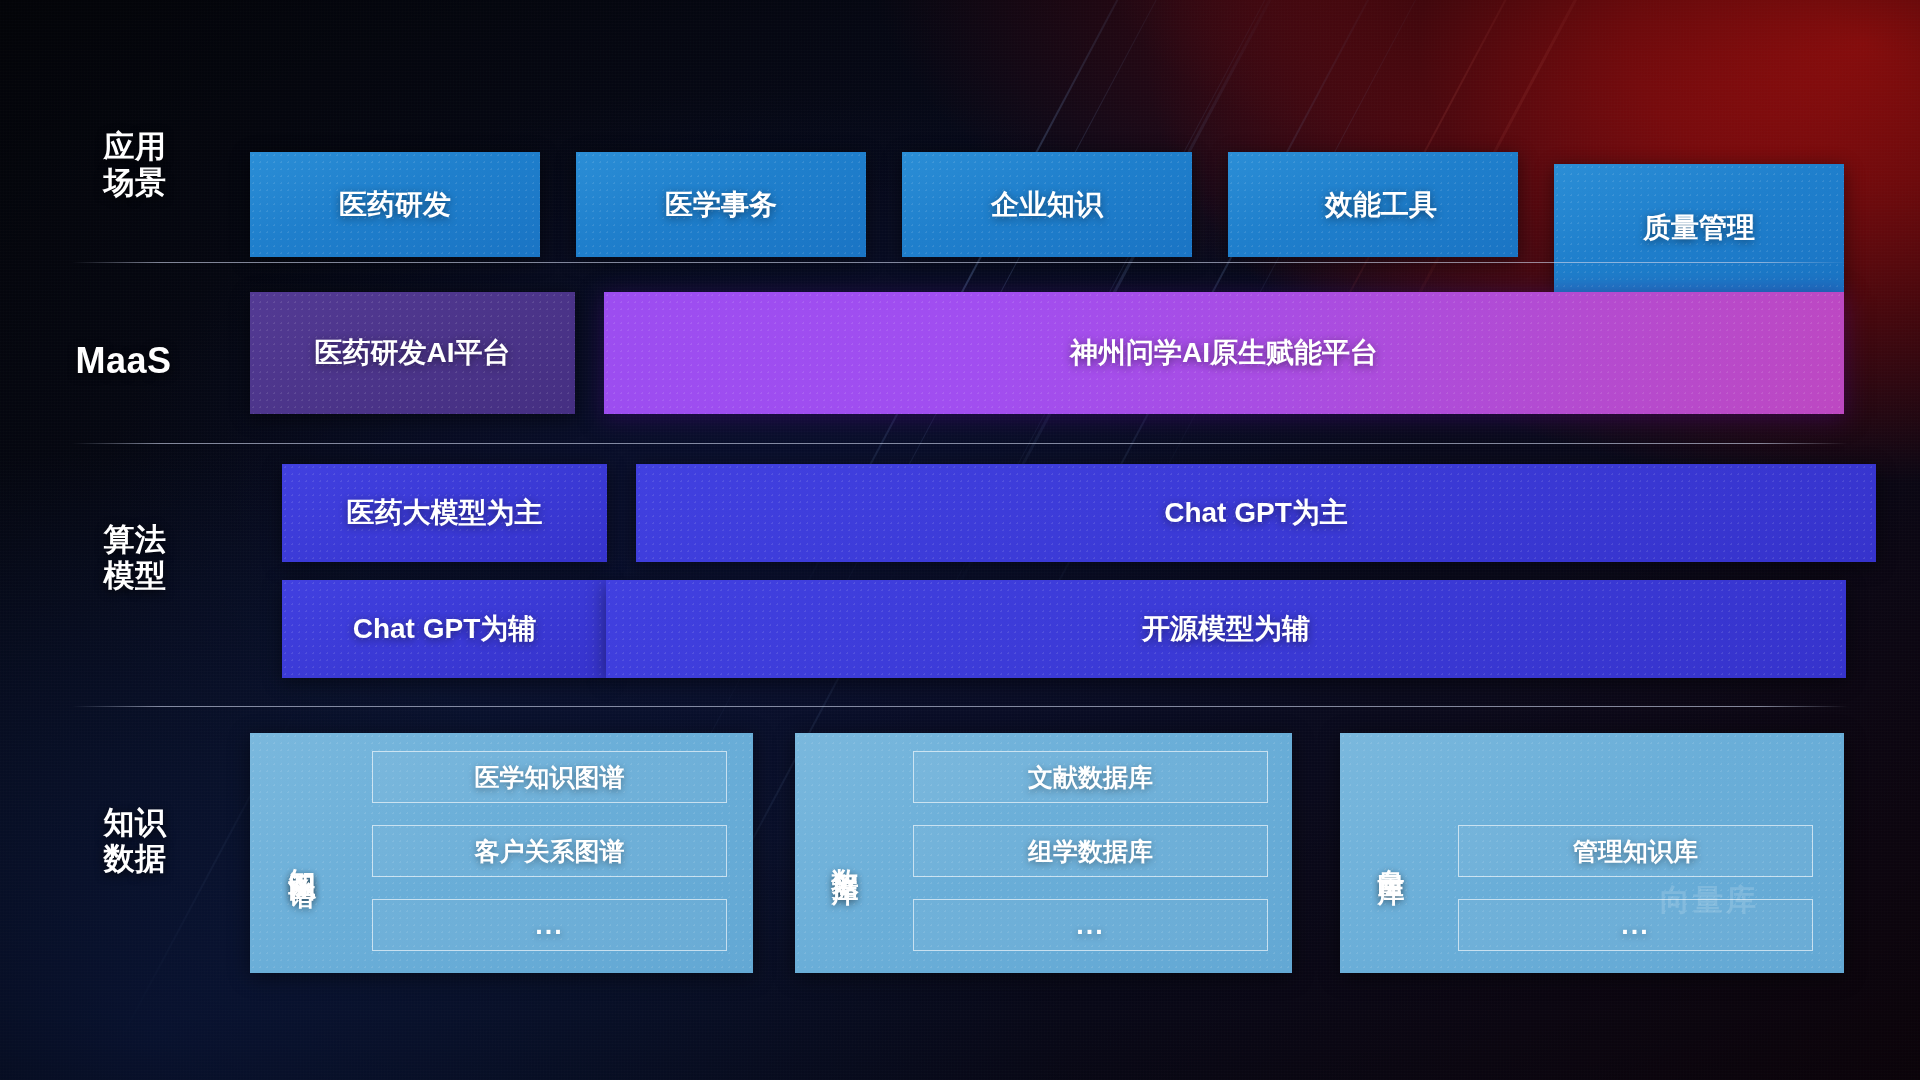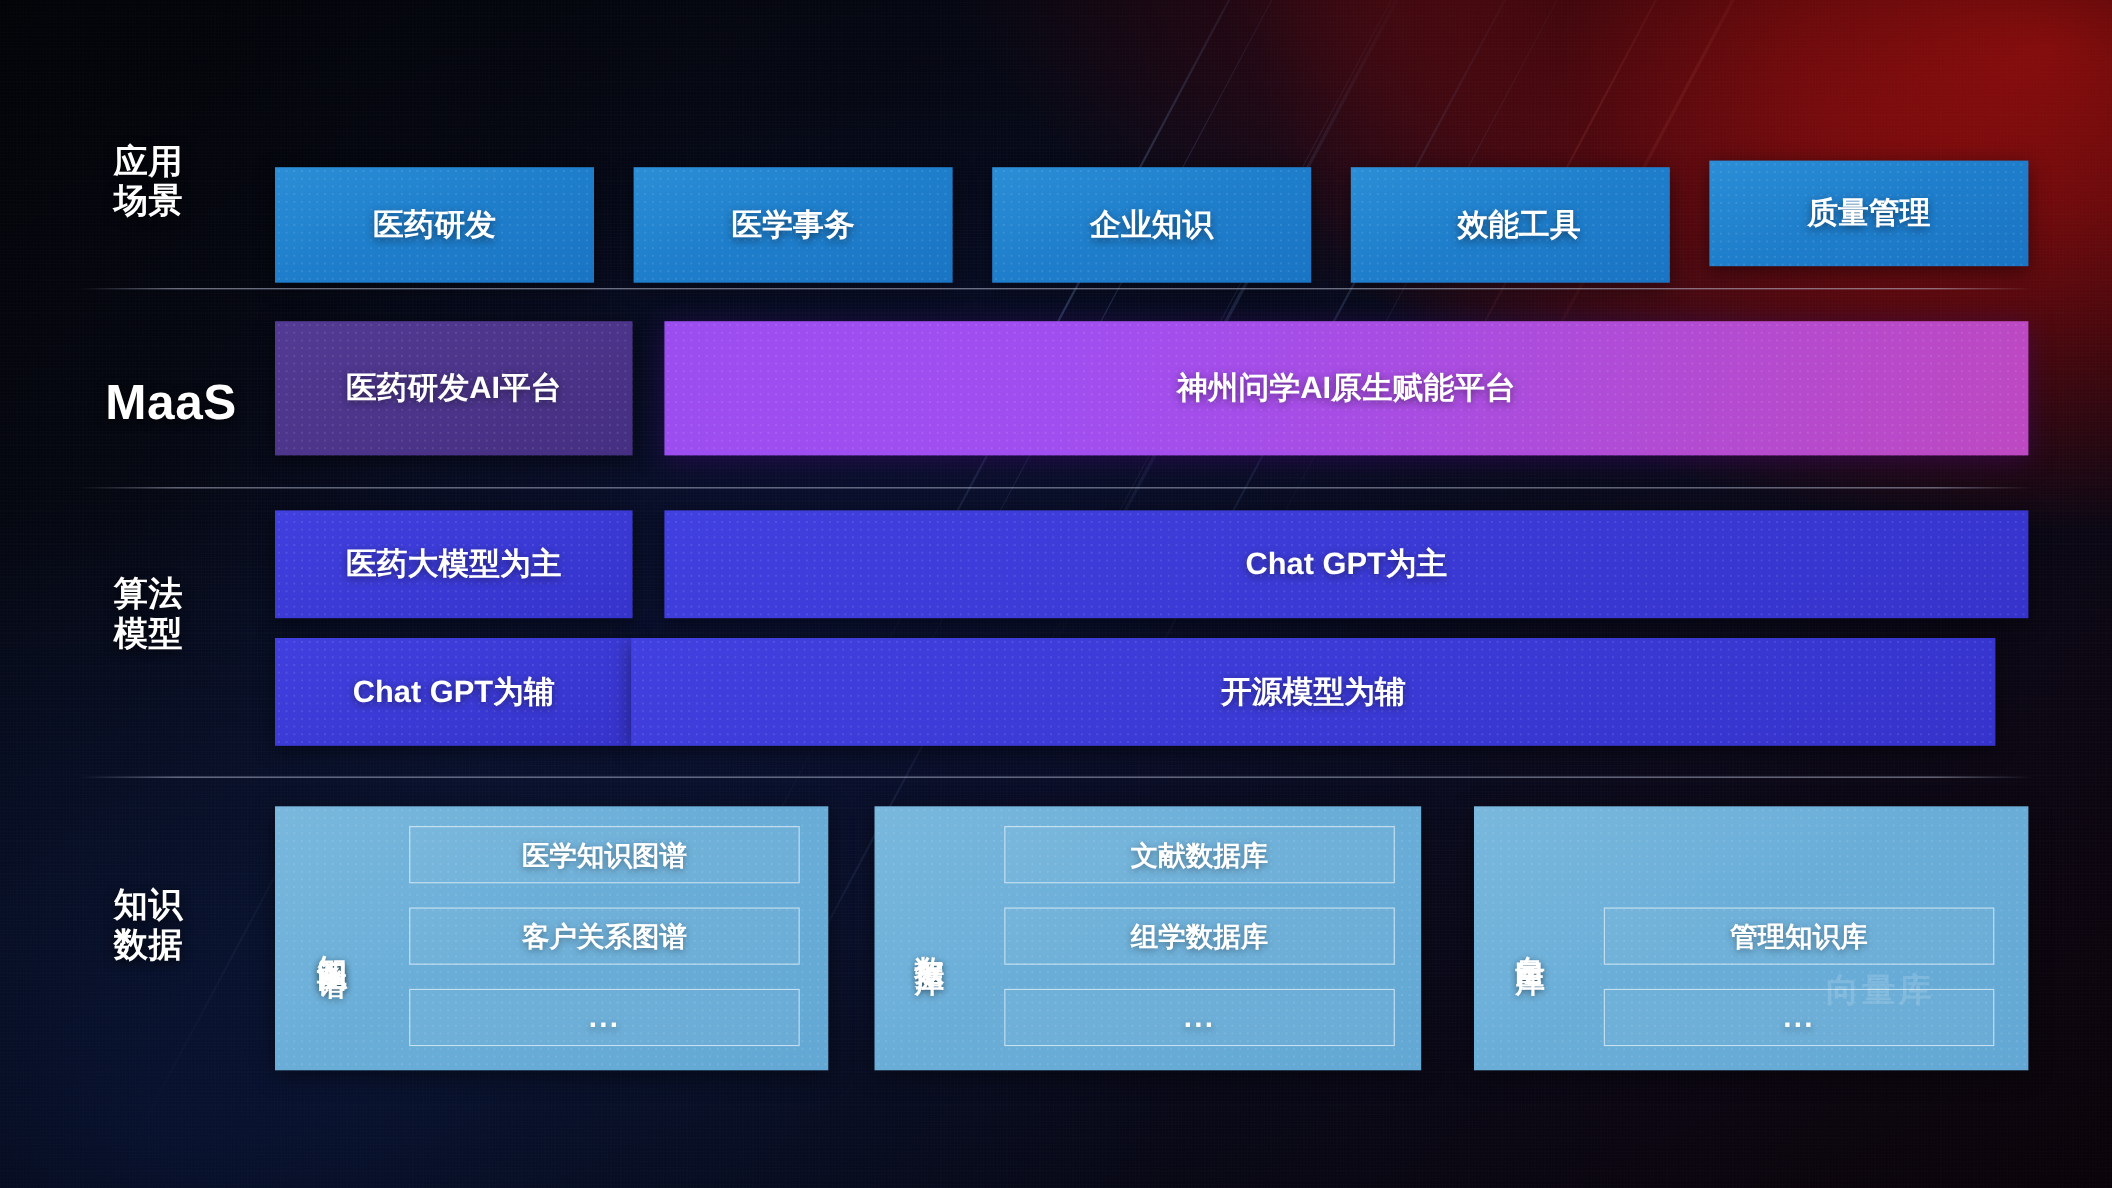--- a/index.html
+++ b/index.html
@@ -89,20 +89,21 @@
   .maas-right{
     background:linear-gradient(100deg,#9c4df0 0%,#a14ef0 30%,#a94de2 55%,#b44bd0 78%,#bd48c2 100%);
     font-size:28px;
     box-shadow:0 4px 22px rgba(60,10,110,0.55);
   }
   
   .algo-box{
     background:linear-gradient(160deg,#4140e0 0%,#3b3ad6 50%,#3633cc 100%);
     font-size:28px;
     box-shadow:0 4px 18px rgba(0,0,0,0.45);
+    margin-left:32px;
   }
   
   .kn-panel{
     position:absolute;
     background:linear-gradient(150deg,#7ab8dd 0%,#6aaed8 45%,#63a8d4 100%);
     box-shadow:0 4px 20px rgba(0,0,0,0.45);
     box-sizing:border-box;
   }
   .kn-side{
     position:absolute;
@@ -167,28 +168,28 @@
     <span class="txt">企业知识</span>
   </div>
   <div class="box app-box" style="left:576px;top:133px;width:290px;height:105px;">
     <span class="dotgrid"></span>
     <span class="txt">医学事务</span>
   </div>
   <div class="box app-box" style="left:1228px;top:133px;width:290px;height:105px;padding-left:16px;">
     <span class="dotgrid"></span>
     <span class="txt">效能工具</span>
   </div>
-  <div class="box app-box" style="left:1554px;top:127px;width:290px;height:96px;">
+  <div class="box app-box" style="left:1554px;top:145px;width:290px;height:128px;">
     <span class="dotgrid"></span>
     <span class="txt">质量管理</span>
   </div>
 
   <div class="divider" style="left:72px;top:262px;width:1776px;"></div>
 
-  <div class="row-label" style="left:88px;top:340px;width:135px;font-size:45px;">MaaS</div>
+  <div class="row-label" style="left:56px;top:340px;width:135px;font-size:36px;">MaaS</div>
 
   <div class="box maas-left" style="left:250px;top:292px;width:325px;height:122px;">
     <span class="dotgrid"></span>
     <span class="txt">医药研发AI平台</span>
   </div>
   <div class="box maas-right" style="left:604px;top:292px;width:1240px;height:122px;">
     <span class="dotgrid"></span>
     <span class="txt">神州问学AI原生赋能平台</span>
   </div>
 

